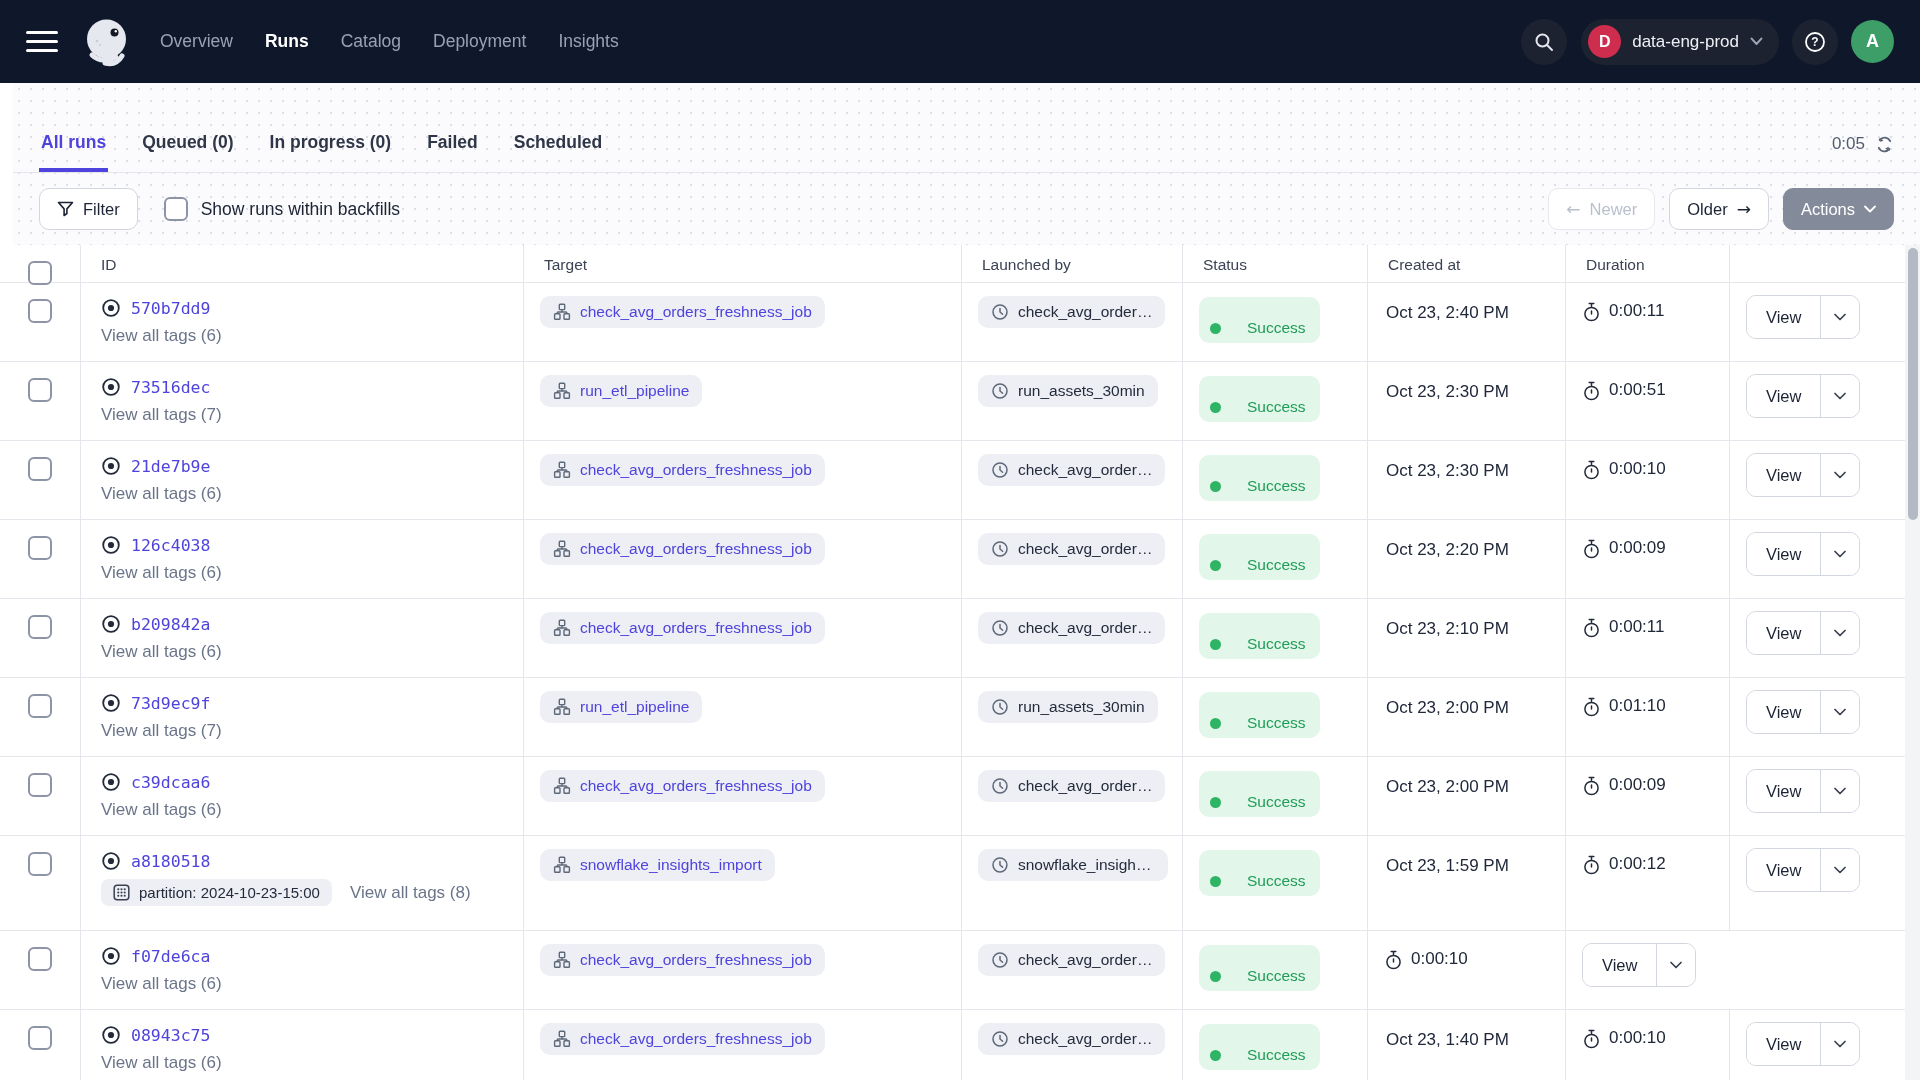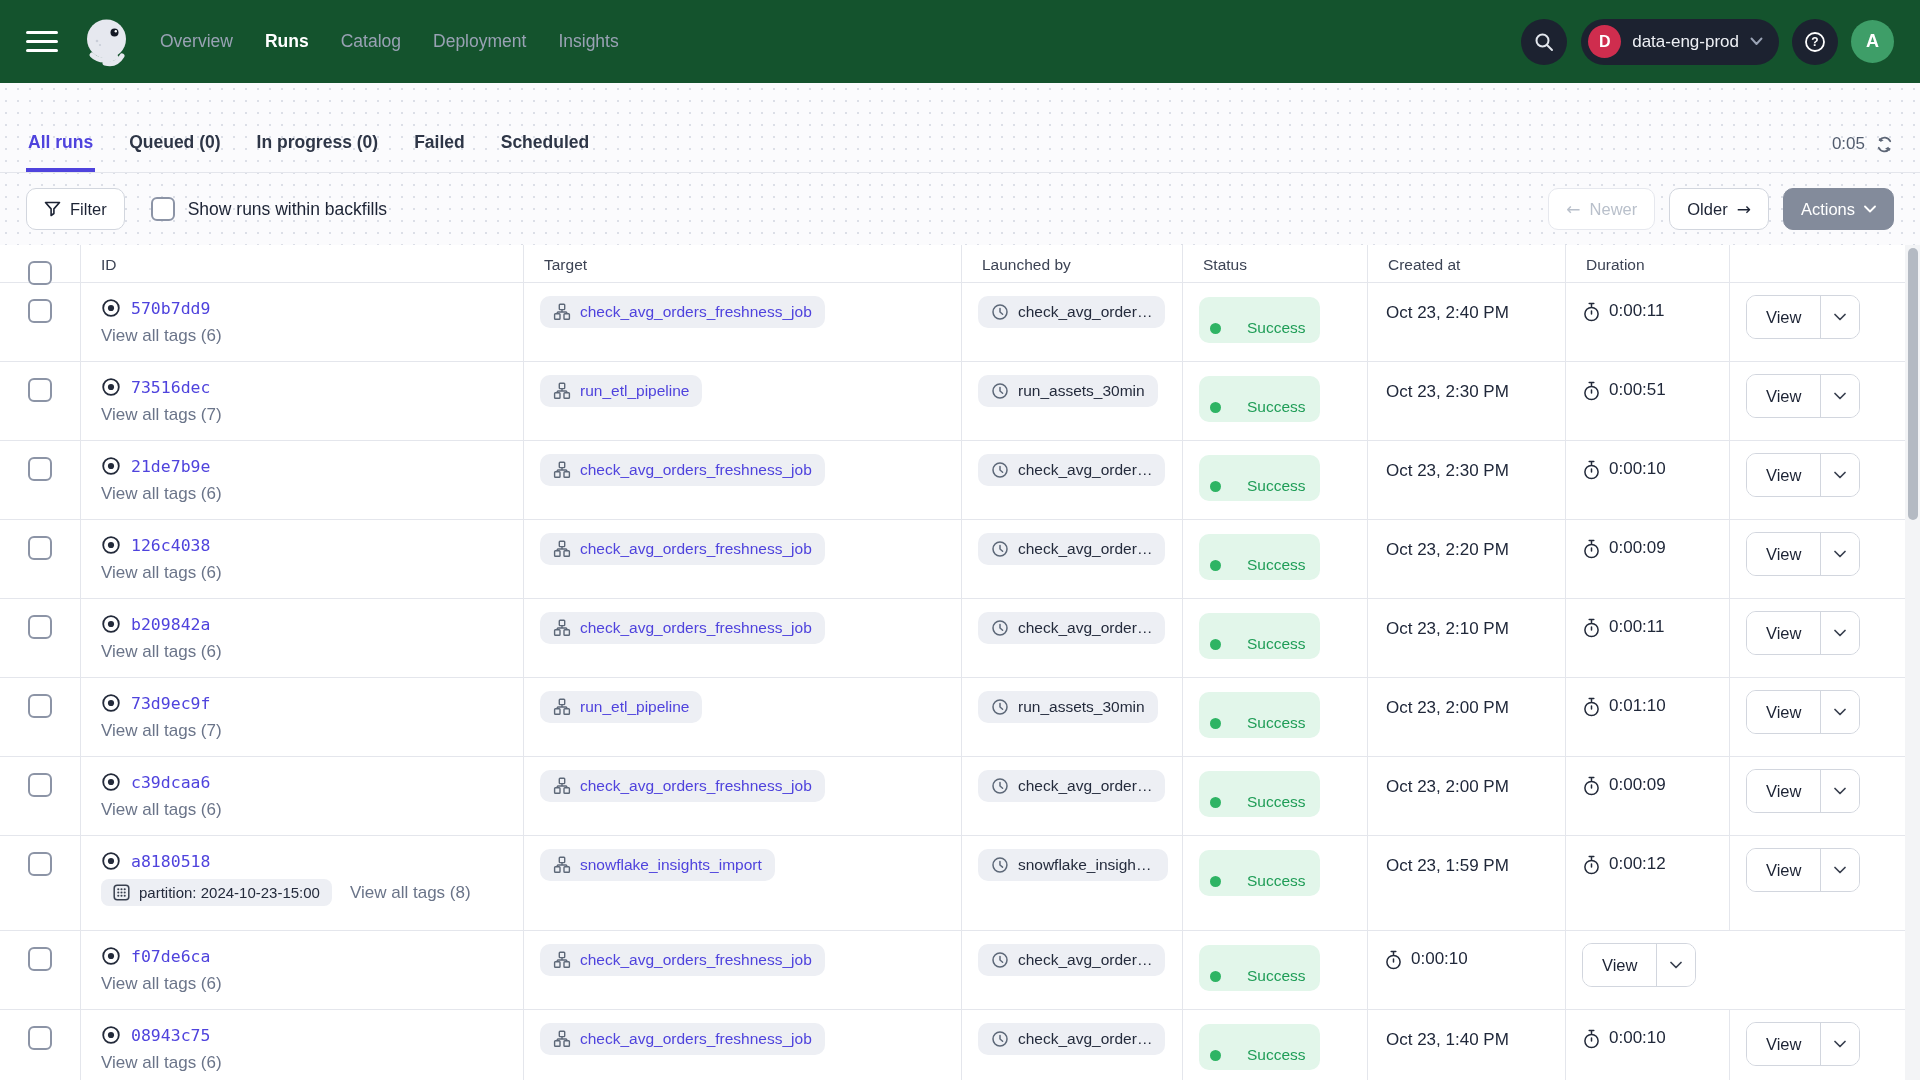--- a/index.html
+++ b/index.html
@@ -4,21 +4,21 @@
 <style>
   * { margin:0; padding:0; box-sizing:border-box; }
   html,body { width:1920px; height:1080px; overflow:hidden; background:#fff;
     font-family:"Liberation Sans","DejaVu Sans",sans-serif; color:#1c2334; }
   :root{
     --accent:#4f43dd; --dark:#1c2334; --grayText:#6a7489; --border:#e4e6ec;
     --chipBg:#edeff4; --btnBorder:#d2d6de;
   }
 
   
-  .topnav{ height:83px; background:#14532d; display:flex; align-items:center; padding:0 26px; }
+  .topnav{ height:83px; background:#0f172a; display:flex; align-items:center; padding:0 26px; }
   .hamburger{ width:32px; display:flex; flex-direction:column; gap:6px; cursor:pointer; margin-right:22px; }
   .hamburger span{ height:3px; background:#fff; border-radius:2px; }
   .logo{ width:54px; height:54px; margin-right:26px; }
   .primary-nav{ display:flex; gap:32px; align-items:center; }
   .nav-link{ font-size:17.5px; color:#99a2b4; text-decoration:none; cursor:pointer; }
   .nav-link.active{ color:#fff; font-weight:700; }
   .topnav .spacer{ flex:1; }
   .circle-btn{ width:46px; height:46px; border-radius:50%; background:#1c2230; border:none;
     display:flex; align-items:center; justify-content:center; cursor:pointer; }
   .deploy-pill{ height:46px; border-radius:24px; background:#1c2230; display:flex; align-items:center;
@@ -26,21 +26,21 @@
   .d-circle{ width:33px; height:33px; border-radius:50%; background:#cf2d4e; color:#fff;
     font-size:16px; font-weight:700; display:flex; align-items:center; justify-content:center; }
   .deploy-name{ color:#eef0f5; font-size:17px; }
   .help-btn{ margin-left:13px; }
   .avatar{ width:43px; height:43px; border-radius:50%; background:#3e9e68; color:#fff; font-size:18px;
     font-weight:600; display:flex; align-items:center; justify-content:center; margin-left:13px; cursor:pointer; }
 
   
   .subheader{ background-color:#fbfbfd;
     background-image:radial-gradient(circle,#dcdfe7 1.1px,transparent 1.1px);
-    background-size:12px 12px; }
+    background-size:12px 12px;margin-left:13px; }
   .tabs-row{ height:90px; display:flex; align-items:flex-end; padding:0 26px; border-bottom:1px solid var(--border); }
   .tabs{ display:flex; gap:32px; }
   .tab{ font-size:17.5px; font-weight:600; color:#2e3647; padding:0 2px 15px; border-bottom:4px solid transparent;
     text-decoration:none; cursor:pointer; }
   .tab.active{ color:var(--accent); border-bottom-color:var(--accent); }
   .tabs-row .spacer{ flex:1; }
   .countdown{ display:flex; align-items:center; gap:10px; padding-bottom:18px; color:#525c6e; font-size:17px; }
 
   .toolbar{ height:72px; display:flex; align-items:center; padding:0 26px; gap:14px; }
   .btn{ height:42px; background:#fff; border:1px solid var(--btnBorder); border-radius:10px;

